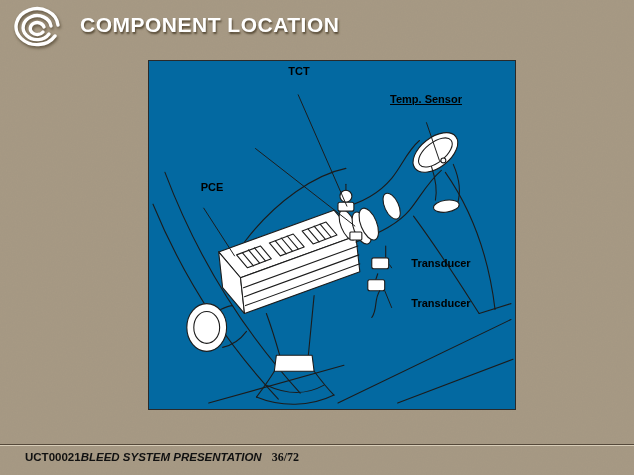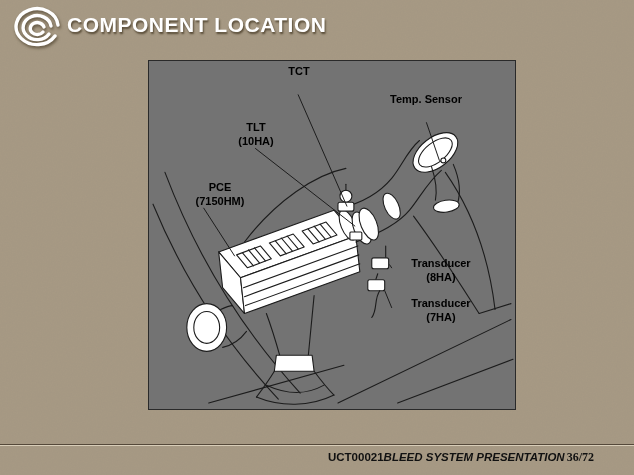--- a/index.html
+++ b/index.html
@@ -1,41 +1,41 @@
 <!DOCTYPE html>
 <html><head>
 <meta charset="utf-8">
 <style>
   html,body{margin:0;padding:0;}
   body{width:634px;height:475px;overflow:hidden;position:relative;
        background:#a89a84;font-family:"Liberation Sans",sans-serif;}
   .noise{position:absolute;left:0;top:0;z-index:0;pointer-events:none;}
   .logo{position:absolute;left:10px;top:5px;width:54px;height:46px;z-index:2;
         filter:drop-shadow(1px 2px 1.5px rgba(40,30,10,0.55));}
-  .title{position:absolute;left:67px;top:12px;margin:0;z-index:2;
+  .title{position:absolute;left:80px;top:12px;margin:0;z-index:2;
          font:bold 21px/1.2 "Liberation Sans",sans-serif;color:#ffffff;
          letter-spacing:0.5px;text-shadow:1px 2px 2px rgba(60,48,28,0.75);}
   .panel{position:absolute;left:148px;top:60px;width:368px;height:350px;z-index:2;
-         background:#737373;border:1px solid #2a2a2a;box-sizing:border-box;}
+         background:#0369a1;border:1px solid #2a2a2a;box-sizing:border-box;}
   .art{position:absolute;left:0;top:0;width:100%;height:100%;}
   .lbl{position:absolute;font:bold 11px/1.25 "Liberation Sans",sans-serif;
        color:#000;text-align:center;z-index:3;}
   .lbl-tct{left:103px;top:4px;width:94px;}
-  .lbl-temp{left:222px;top:32px;width:110px;}
+  .lbl-temp{left:222px;top:32px;width:110px;text-decoration:underline;}
   .lbl-tlt{left:62px;top:60px;width:90px;}
-  .lbl-pce{left:24px;top:120px;width:94px;}
+  .lbl-pce{left:16px;top:120px;width:94px;}
   .lbl-t8{left:246px;top:196px;width:92px;}
   .lbl-t7{left:246px;top:236px;width:92px;}
   .footer-rule{position:absolute;left:0;right:0;top:444px;height:0;z-index:2;
                border-top:1px solid #55493a;border-bottom:1px solid #d8cdb8;}
   .footer{position:absolute;left:0;right:0;top:450px;z-index:2;
-          padding:0 40px 0 25px;display:flex;justify-content:flex-end;
+          padding:0 40px 0 25px;display:flex;justify-content:flex-start;
           align-items:baseline;color:#111;}
   .doc{font:bold 11.5px "Liberation Sans",sans-serif;}
-  .fright{display:flex;gap:2px;align-items:baseline;}
+  .fright{display:flex;gap:10px;align-items:baseline;}
   .pres{font:bold italic 11.5px "Liberation Sans",sans-serif;}
   .page{font:bold 12px "Liberation Serif",serif;}
 </style>
 </head>
 <body>
 
 <div class="slide">
 
   <svg class="noise" width="634" height="475">
     <filter id="grain">
@@ -166,35 +166,28 @@
         </g>
       </g>
     </svg>
 
     <div class="lbl lbl-tct">
       <div>TCT</div>
     </div>
     <div class="lbl lbl-temp">
       <div>Temp. Sensor</div>
     </div>
-    <div class="lbl lbl-tlt">
-      <div>TLT</div>
-      <div>(10HA)</div>
-    </div>
     <div class="lbl lbl-pce">
       <div>PCE</div>
-      <div>(7150HM)</div>
     </div>
     <div class="lbl lbl-t8">
       <div>Transducer</div>
-      <div>(8HA)</div>
     </div>
     <div class="lbl lbl-t7">
       <div>Transducer</div>
-      <div>(7HA)</div>
     </div>
   </div>
 
   <div class="footer-rule"></div>
   <div class="footer">
     <span class="doc">UCT00021</span>
     <span class="fright">
       <span class="pres">BLEED SYSTEM PRESENTATION</span>
       <span class="page">36/72</span>
     </span>

